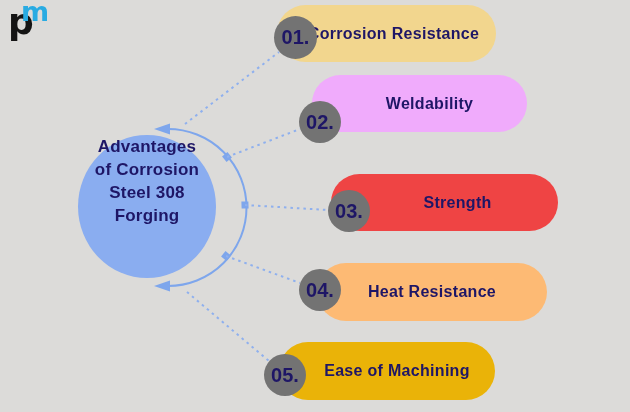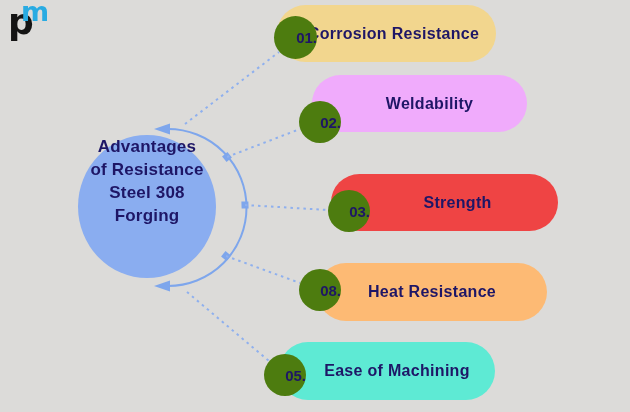--- a/index.html
+++ b/index.html
@@ -51,28 +51,28 @@
     box-sizing:border-box;
   }
   .pill .pill-label{
     color:#1e1666;font-weight:bold;font-size:16px;letter-spacing:0.3px;
     white-space:nowrap;
   }
   .pill-1{left:277px;top:5px;width:219px;background:#f2d68e;padding-left:14px;}
   .pill-2{left:312px;top:75px;width:215px;background:#f0abfc;padding-left:20px;}
   .pill-3{left:331px;top:174px;width:227px;background:#ef4444;padding-left:26px;}
   .pill-4{left:317px;top:263px;width:230px;height:58px;background:#fdba74;padding-left:0;}
-  .pill-5{left:279px;top:342px;width:216px;height:58px;background:#5eead4;padding-left:20px;}
+  .pill-5{left:279px;top:342px;width:216px;height:58px;background:#eab308;padding-left:20px;}
 
   
   .num-badge{
     position:absolute;width:43px;height:43px;border-radius:50%;
-    background:#4d7c0f;
-    display:flex;align-items:center;justify-content:flex-end;
-    color:#1e1666;font-weight:bold;font-size:15px;
+    background:#737373;
+    display:flex;align-items:center;justify-content:center;
+    color:#1e1666;font-weight:bold;font-size:20px;
   }
   .badge-1{left:274px;top:16px;}
   .badge-2{left:299px;top:101px;width:42px;height:42px;}
   .badge-3{left:328px;top:190px;width:42px;height:42px;}
   .badge-4{left:299px;top:269px;width:42px;height:42px;}
   .badge-5{left:264px;top:354px;width:42px;height:42px;}
 </style>
 </head>
 <body>
 
@@ -97,21 +97,21 @@
     <line x1="185" y1="124" x2="279" y2="52" stroke="#8fb0ee" stroke-width="2" stroke-dasharray="2.5 4"></line>
     <line x1="227" y1="157" x2="300" y2="129" stroke="#8fb0ee" stroke-width="2" stroke-dasharray="2.5 4"></line>
     <line x1="245" y1="205" x2="328" y2="210" stroke="#8fb0ee" stroke-width="2" stroke-dasharray="2.5 4"></line>
     <line x1="226" y1="256" x2="300" y2="283" stroke="#8fb0ee" stroke-width="2" stroke-dasharray="2.5 4"></line>
     <line x1="187" y1="292" x2="269" y2="361" stroke="#8fb0ee" stroke-width="2" stroke-dasharray="2.5 4"></line>
   </svg>
 
   <div class="center-circle">
     <div class="center-title">
       <span>Advantages</span>
-      <span>of Resistance</span>
+      <span>of Corrosion</span>
       <span>Steel 308</span>
       <span>Forging</span>
     </div>
   </div>
 
   <div class="pill pill-1">
     <span class="pill-label">Corrosion Resistance</span>
   </div>
   <div class="pill pill-2">
     <span class="pill-label">Weldability</span>
@@ -129,19 +129,19 @@
   <div class="num-badge badge-1">
     <span>01.</span>
   </div>
   <div class="num-badge badge-2">
     <span>02.</span>
   </div>
   <div class="num-badge badge-3">
     <span>03.</span>
   </div>
   <div class="num-badge badge-4">
-    <span>08.</span>
+    <span>04.</span>
   </div>
   <div class="num-badge badge-5">
     <span>05.</span>
   </div>
 
 </div>
 
 </body></html>

